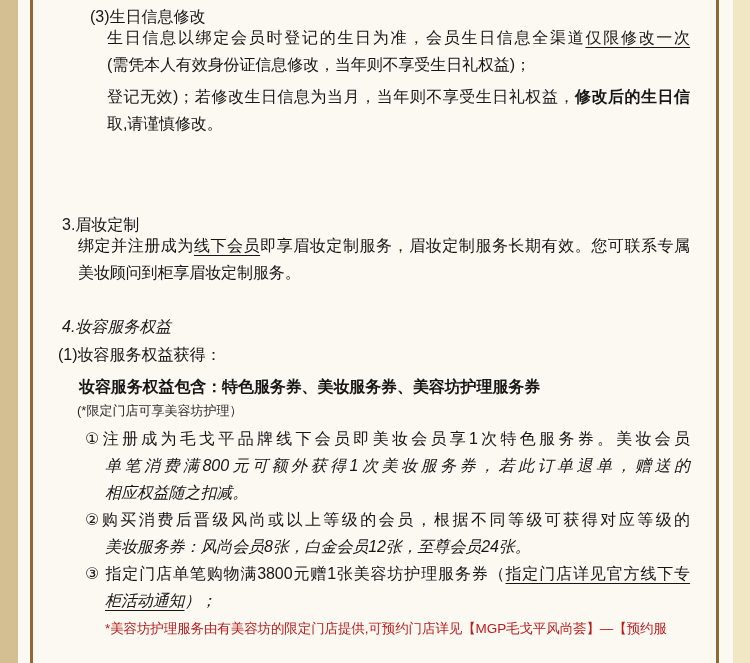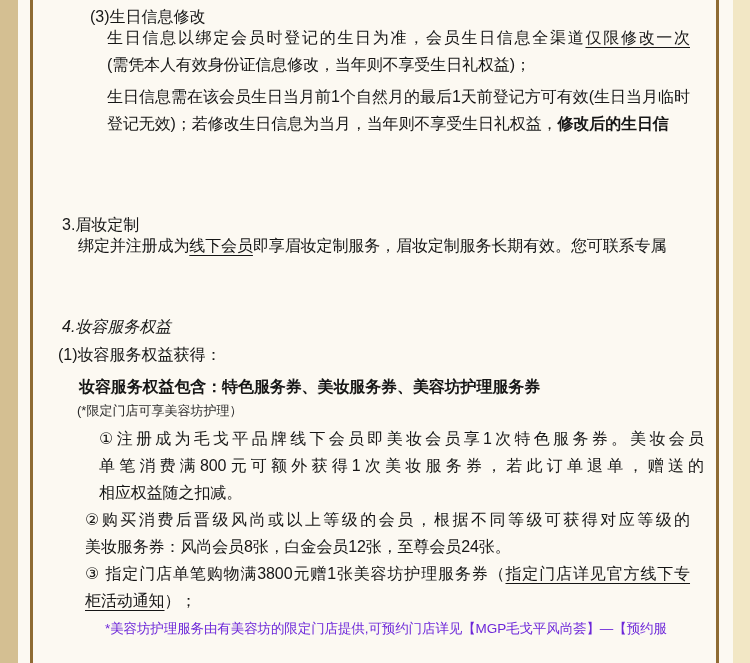--- a/index.html
+++ b/index.html
@@ -18,58 +18,59 @@
   .vrule{position:absolute;top:0;bottom:0;width:3px;background:var(--rule);}
   .vrule.left{left:30px;}
   .vrule.right{left:716px;}
   .blk{position:absolute;}
   .line{text-align:justify;letter-spacing:-0.1px;}
   .blk .line:not(:last-child){text-align-last:justify;}
   .b{font-weight:700;}
   .u{text-decoration:underline;text-decoration-thickness:1.2px;text-underline-offset:3.5px;}
   .heading{white-space:nowrap;}
   .small{font-size:13px;line-height:21px;color:#2a2a2a;letter-spacing:0;text-align:center;}
-  .footnote{font-size:13.5px;line-height:21px;color:#6d28d9;}
-  .item .line:not(:first-child){}
+  .footnote{font-size:13.5px;line-height:21px;color:#b91c1c;}
+  .item .line:not(:first-child){margin-left:20px;font-style:italic;}
   
   #h-birthday{left:90px;top:3px;}
   #p-policy{left:107px;top:24px;width:583px;}
   #p-timing{left:107px;top:83px;width:583px;}
   #h-brow{left:62px;top:211px;}
   #p-brow{left:78px;top:232px;width:612px;}
   #h-beauty{left:62px;top:313px;font-style:italic;}
   #h-beauty-sub{left:58px;top:341px;}
   #p-includes{left:79px;top:373px;width:611px;}
   #p-note{left:77px;top:400px;}
-  #item-1{left:99px;top:425px;width:605px;}
+  #item-1{left:85px;top:425px;width:605px;}
   #item-2{left:85px;top:506px;width:605px;}
   #item-3{left:85px;top:560px;width:605px;}
   #p-footnote{left:105px;top:618px;width:582px;}
 </style>
 </head>
 <body>
 
 <div class="edge left"></div>
 <div class="vrule left"></div>
 <div class="vrule right"></div>
 <div class="edge right"></div>
 
 <div class="blk heading" id="h-birthday">(3)生日信息修改</div>
 <div class="blk" id="p-policy">
     <div class="line"><span>生日信息以绑定会员时登记的生日为准，会员生日信息全渠道</span><span class="u">仅限修改一次</span></div>
     <div class="line"><span>(需凭本人有效身份证信息修改，当年则不享受生日礼权益)；</span></div>
   </div>
 <div class="blk" id="p-timing">
-    <div class="line"><span>生日信息需在该会员生日当月前1个自然月的最后1天前登记方可有效(生日当月临时</span></div>
     <div class="line"><span>登记无效)；若修改生日信息为当月，当年则不享受生日礼权益，</span><span class="b">修改后的生日信</span></div>
+    <div class="line"><span>取,请谨慎修改。</span></div>
   </div>
 
 <div class="blk heading" id="h-brow">3.眉妆定制</div>
 <div class="blk" id="p-brow">
     <div class="line"><span>绑定并注册成为</span><span class="u">线下会员</span><span>即享眉妆定制服务，眉妆定制服务长期有效。您可联系专属</span></div>
+    <div class="line"><span>美妆顾问到柜享眉妆定制服务。</span></div>
   </div>
 
 <div class="blk heading" id="h-beauty">4.妆容服务权益</div>
 <div class="blk heading" id="h-beauty-sub">(1)妆容服务权益获得：</div>
 <div class="blk" id="p-includes">
     <div class="line"><span class="b">妆容服务权益包含：特色服务券、美妆服务券、美容坊护理服务券</span></div>
   </div>
 <div class="blk small" id="p-note">(*限定门店可享美容坊护理）</div>
 
 <div class="blk item" id="item-1">

